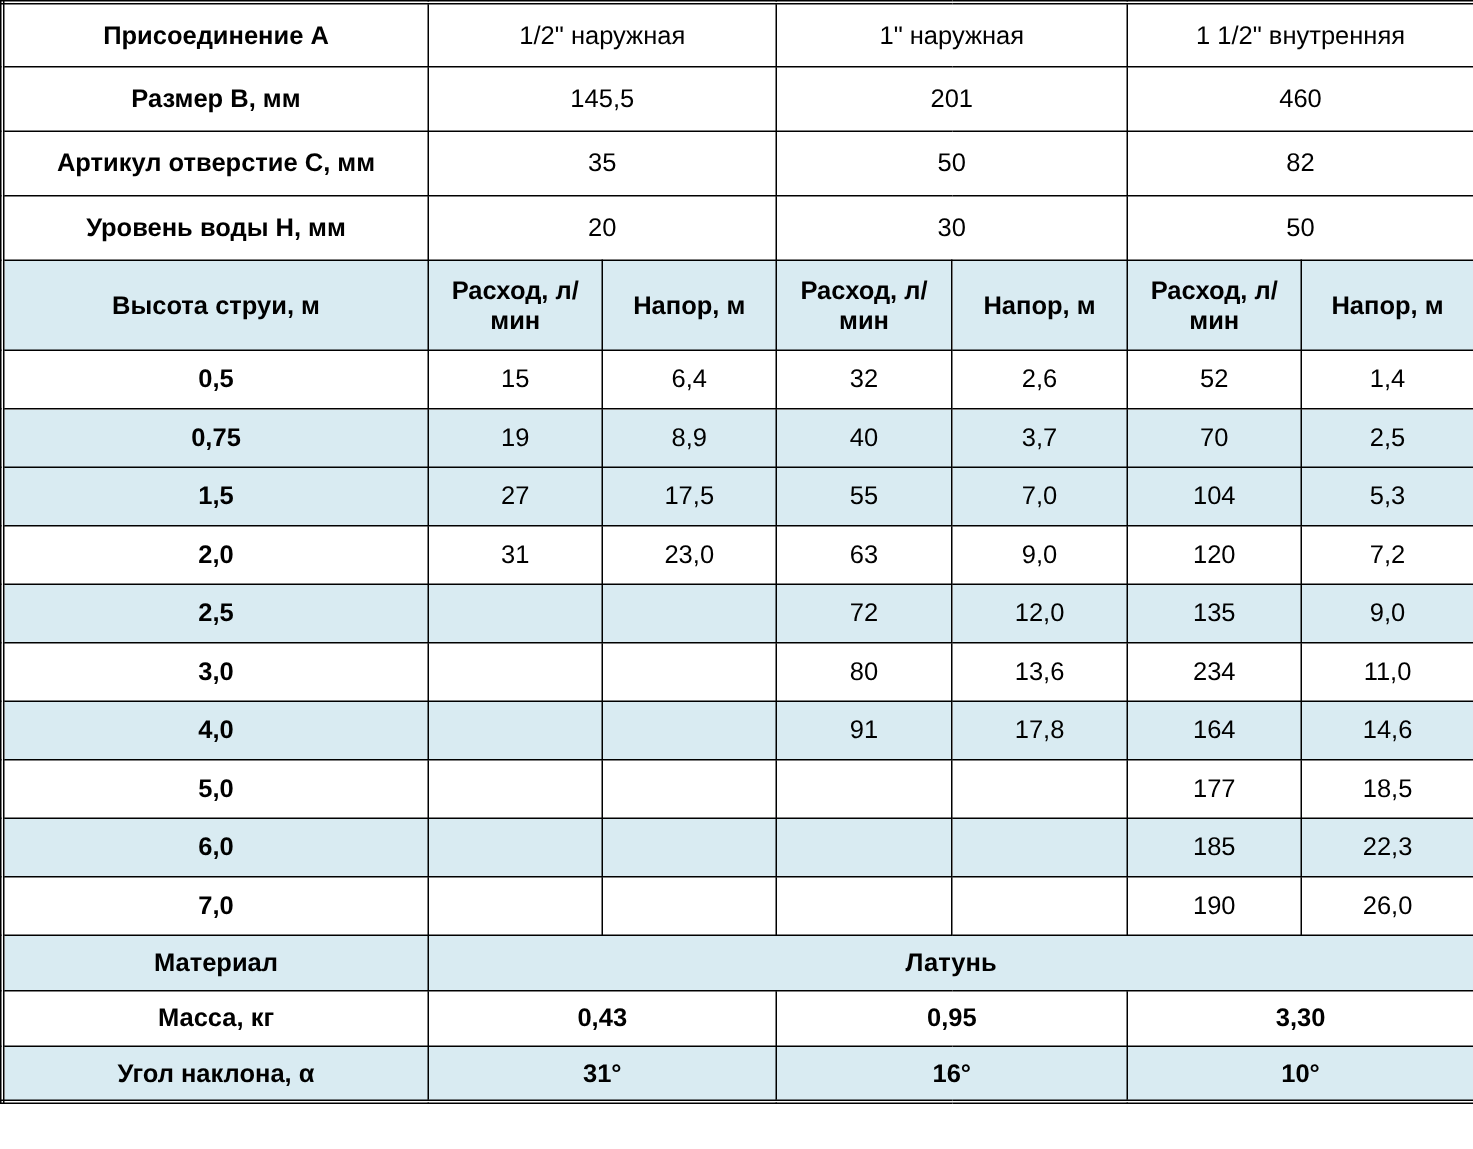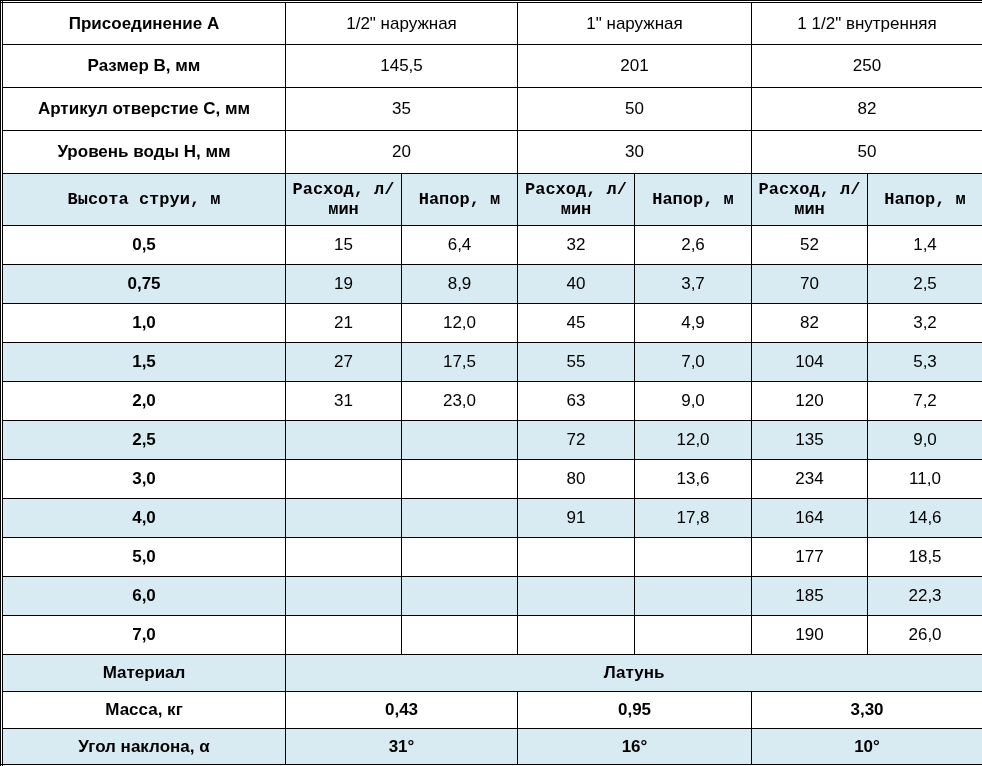--- a/index.html
+++ b/index.html
@@ -22,21 +22,21 @@
     font-size:17px;
     padding:2px 4px;
     overflow:hidden;
     line-height:1.15;
   }
   .lbl{font-weight:700;}
   .bold{font-weight:700;margin-top:40px;}
   tr.hl td{background:var(--row-highlight);}
   .article{color:var(--article-blue);font-weight:700;}
   tr.spec{height:43px;}
-  tr.jet{height:52px;font-family:Liberation Mono, monospace;}
+  tr.jet{height:60px;}
   tr.jet td{font-weight:700;}
   tr.data{height:39px;}
   tr.bot{height:37px;}
 </style>
 </head>
 <body>
 
 <table>
   <colgroup>
     <col style="width:284px">
@@ -51,21 +51,21 @@
       <tr class="spec">
         <td class="lbl">Присоединение A</td>
         <td colspan="2">1/2" наружная</td>
         <td colspan="2">1" наружная</td>
         <td colspan="2">1 1/2" внутренняя</td>
       </tr>
       <tr class="spec">
         <td class="lbl">Размер B, мм</td>
         <td colspan="2">145,5</td>
         <td colspan="2">201</td>
-        <td colspan="2">250</td>
+        <td colspan="2">460</td>
       </tr>
       <tr class="spec">
         <td class="lbl">Артикул отверстие C, мм</td>
         <td colspan="2">35</td>
         <td colspan="2">50</td>
         <td colspan="2">82</td>
       </tr>
       <tr class="spec">
         <td class="lbl">Уровень воды H, мм</td>
         <td colspan="2">20</td>
@@ -91,29 +91,20 @@
         <td>1,4</td>
       </tr>
       <tr class="data hl">
         <td class="lbl">0,75</td>
         <td>19</td>
         <td>8,9</td>
         <td>40</td>
         <td>3,7</td>
         <td>70</td>
         <td>2,5</td>
-      </tr>
-      <tr class="data">
-        <td class="lbl">1,0</td>
-        <td>21</td>
-        <td>12,0</td>
-        <td>45</td>
-        <td>4,9</td>
-        <td>82</td>
-        <td>3,2</td>
       </tr>
       <tr class="data hl">
         <td class="lbl">1,5</td>
         <td>27</td>
         <td>17,5</td>
         <td>55</td>
         <td>7,0</td>
         <td>104</td>
         <td>5,3</td>
       </tr>

